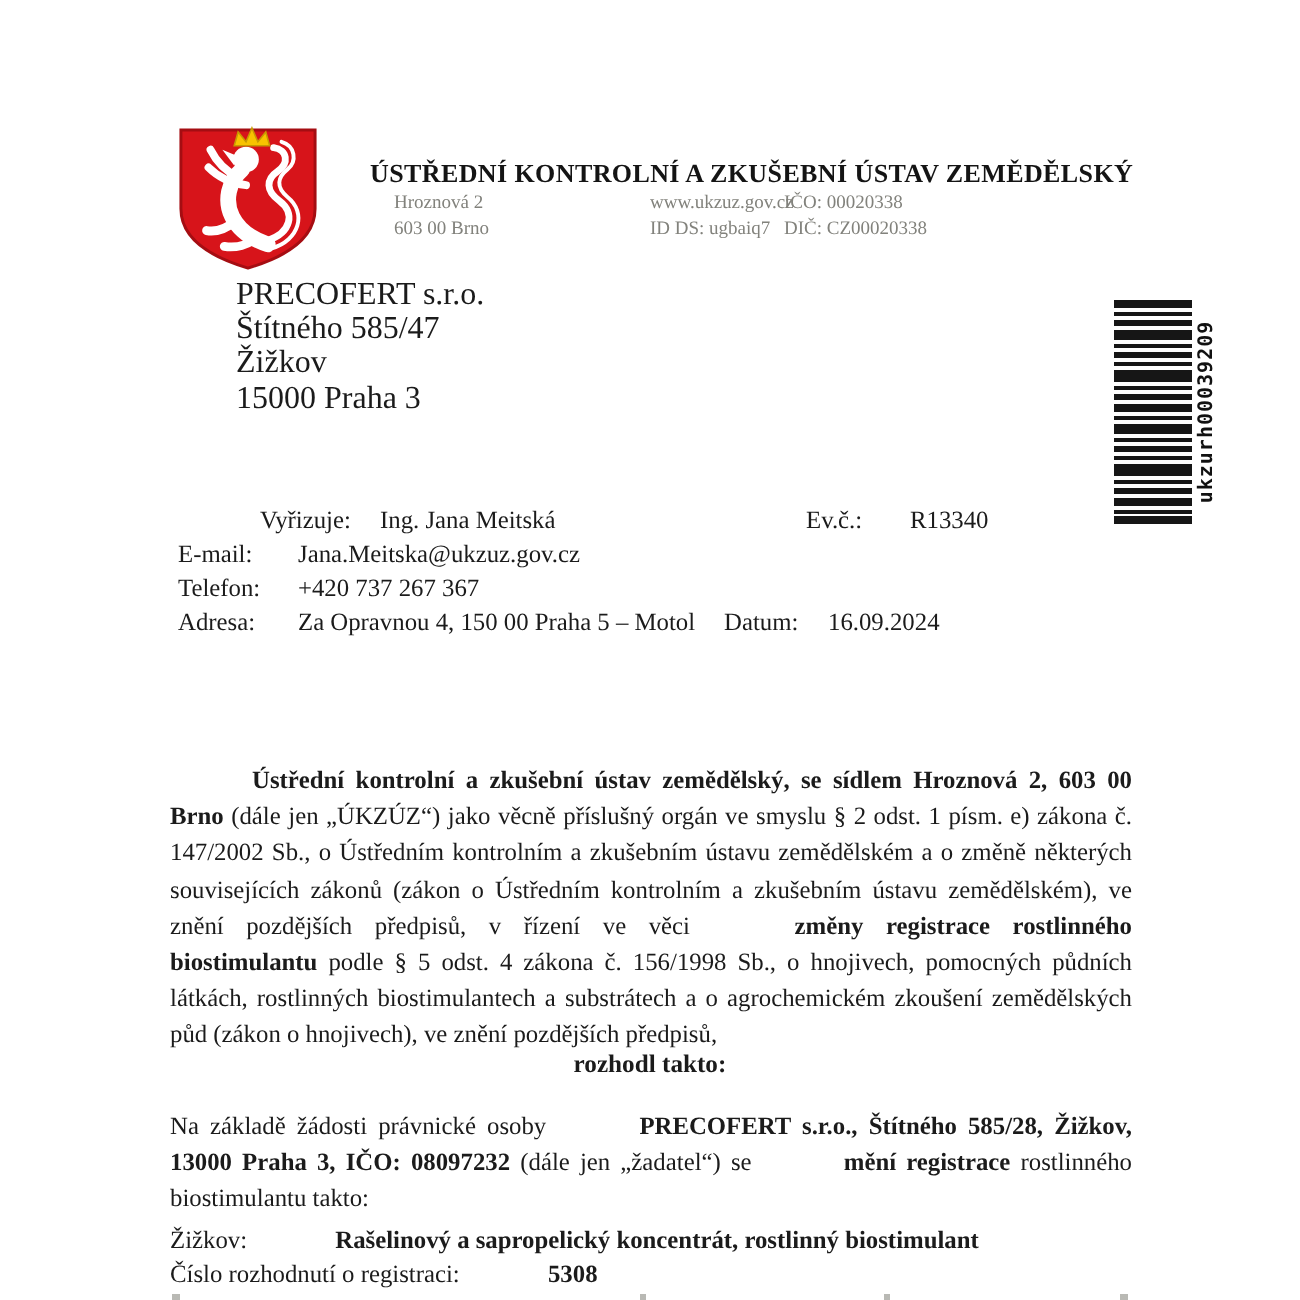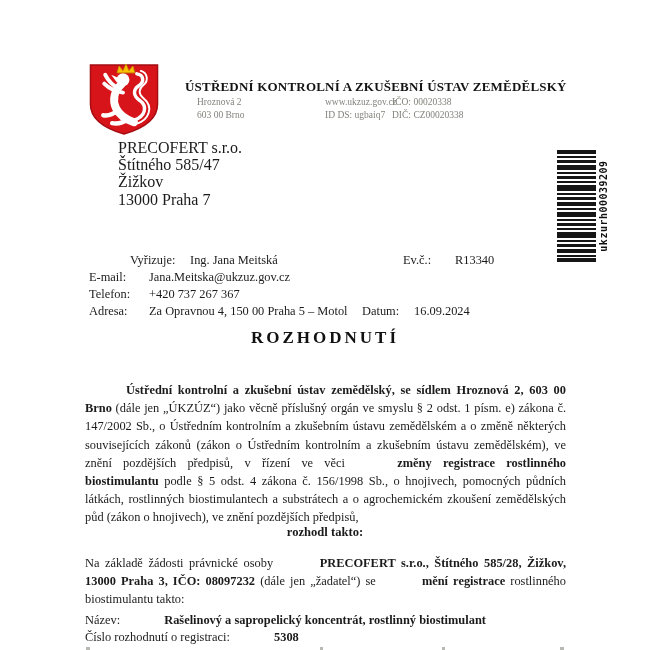--- a/index.html
+++ b/index.html
@@ -85,21 +85,21 @@
   </div>
   <div class="abs org-info oi3">
     <div>IČO: 00020338</div>
     <div>DIČ: CZ00020338</div>
   </div>
 
   <div class="abs recipient">
     <div>PRECOFERT s.r.o.</div>
     <div>Štítného 585/47</div>
     <div>Žižkov</div>
-    <div>13000 Praha 7</div>
+    <div>15000 Praha 3</div>
   </div>
 
   <svg class="abs barcode-svg" width="39" height="112" viewBox="0 0 39 112">
     <g fill="#161616">
       <rect x="0" y="0" width="39" height="4"></rect>
         <rect x="0" y="6" width="39" height="2"></rect>
       <rect x="0" y="10" width="39" height="3"></rect>
         <rect x="0" y="15" width="39" height="5"></rect>
       <rect x="0" y="22" width="39" height="2"></rect>
         <rect x="0" y="26" width="39" height="3"></rect>
@@ -137,29 +137,28 @@
     <span class="lbl">Telefon:</span>
     <span class="val">+420 737 267 367</span>
   </div>
   <div class="abs meta-row" style="top:304px;">
     <span class="lbl">Adresa:</span>
     <span class="val">Za Opravnou 4, 150 00 Praha 5 – Motol</span>
     <span class="rlbl">Datum:</span>
     <span class="rval">16.09.2024</span>
   </div>
 
-  <div class="abs doc-title">ROZHODNUTÍ</div>
 
   <div class="abs para p1"><b>Ústřední kontrolní a zkušební ústav zemědělský, se sídlem Hroznová 2, 603 00 Brno</b><span> (dále jen „ÚKZÚZ“) jako věcně příslušný orgán ve smyslu § 2 odst. 1 písm. e) zákona č. 147/2002 Sb., o Ústředním kontrolním a zkušebním ústavu zemědělském a o změně některých souvisejících zákonů (zákon o Ústředním kontrolním a zkušebním ústavu zemědělském), ve znění pozdějších předpisů, v řízení ve věci </span><b>změny registrace rostlinného biostimulantu</b><span> podle § 5 odst. 4 zákona č. 156/1998 Sb., o hnojivech, pomocných půdních látkách, rostlinných biostimulantech a substrátech a o agrochemickém zkoušení zemědělských půd (zákon o hnojivech), ve znění pozdějších předpisů,</span></div>
 
   <div class="abs verdict">rozhodl takto:</div>
 
   <div class="abs para p2"><span>Na základě žádosti právnické osoby </span><b>PRECOFERT s.r.o., Štítného 585/28, Žižkov, 13000 Praha 3, IČO: 08097232</b><span> (dále jen „žadatel“) se </span><b>mění registrace</b><span> rostlinného biostimulantu takto:</span></div>
 
-  <div class="abs line-nazev"><span>Název: </span><b>Rašelinový a sapropelický koncentrát, rostlinný biostimulant</b></div>
+  <div class="abs line-nazev"><span>Žižkov: </span><b>Rašelinový a sapropelický koncentrát, rostlinný biostimulant</b></div>
 
   <div class="abs line-cislo"><span>Číslo rozhodnutí o registraci: </span><b>5308</b></div>
 
   <div class="abs cut-frag" style="left:86px;  width:4px;"></div>
   <div class="abs cut-frag" style="left:320px; width:3px;"></div>
   <div class="abs cut-frag" style="left:442px; width:3px;"></div>
   <div class="abs cut-frag" style="left:560px; width:4px;"></div>
 
 </div>
 

